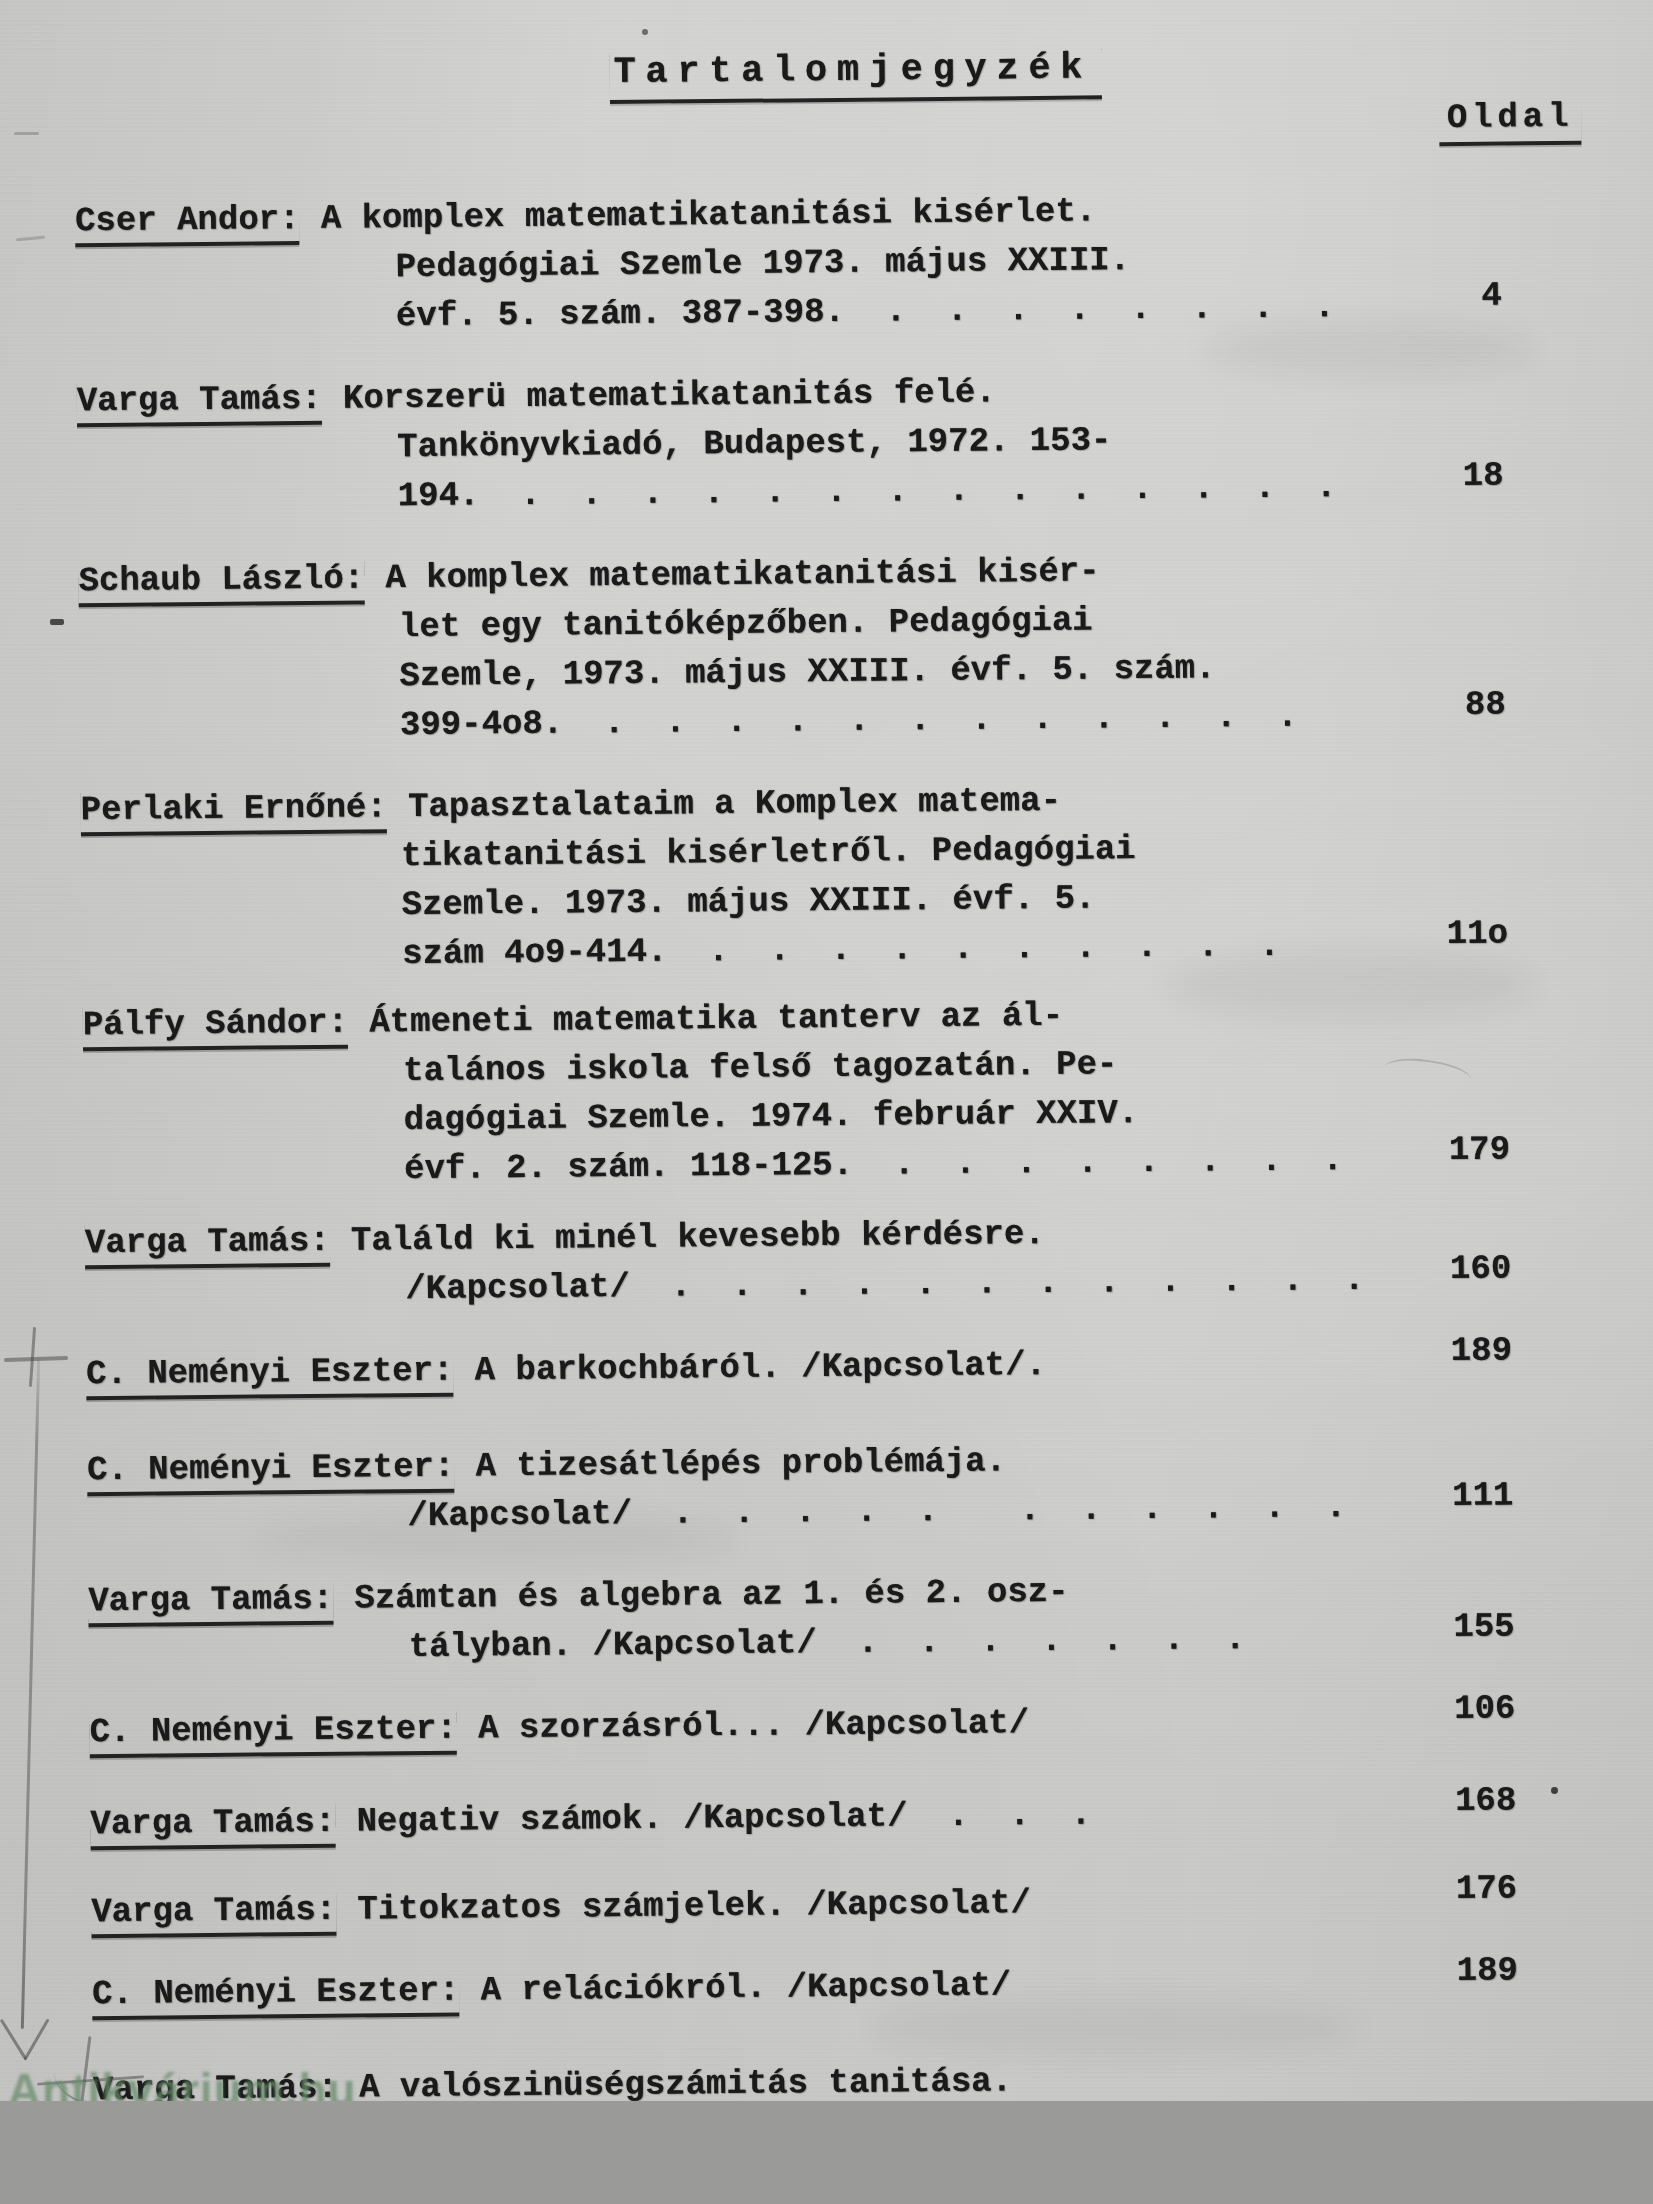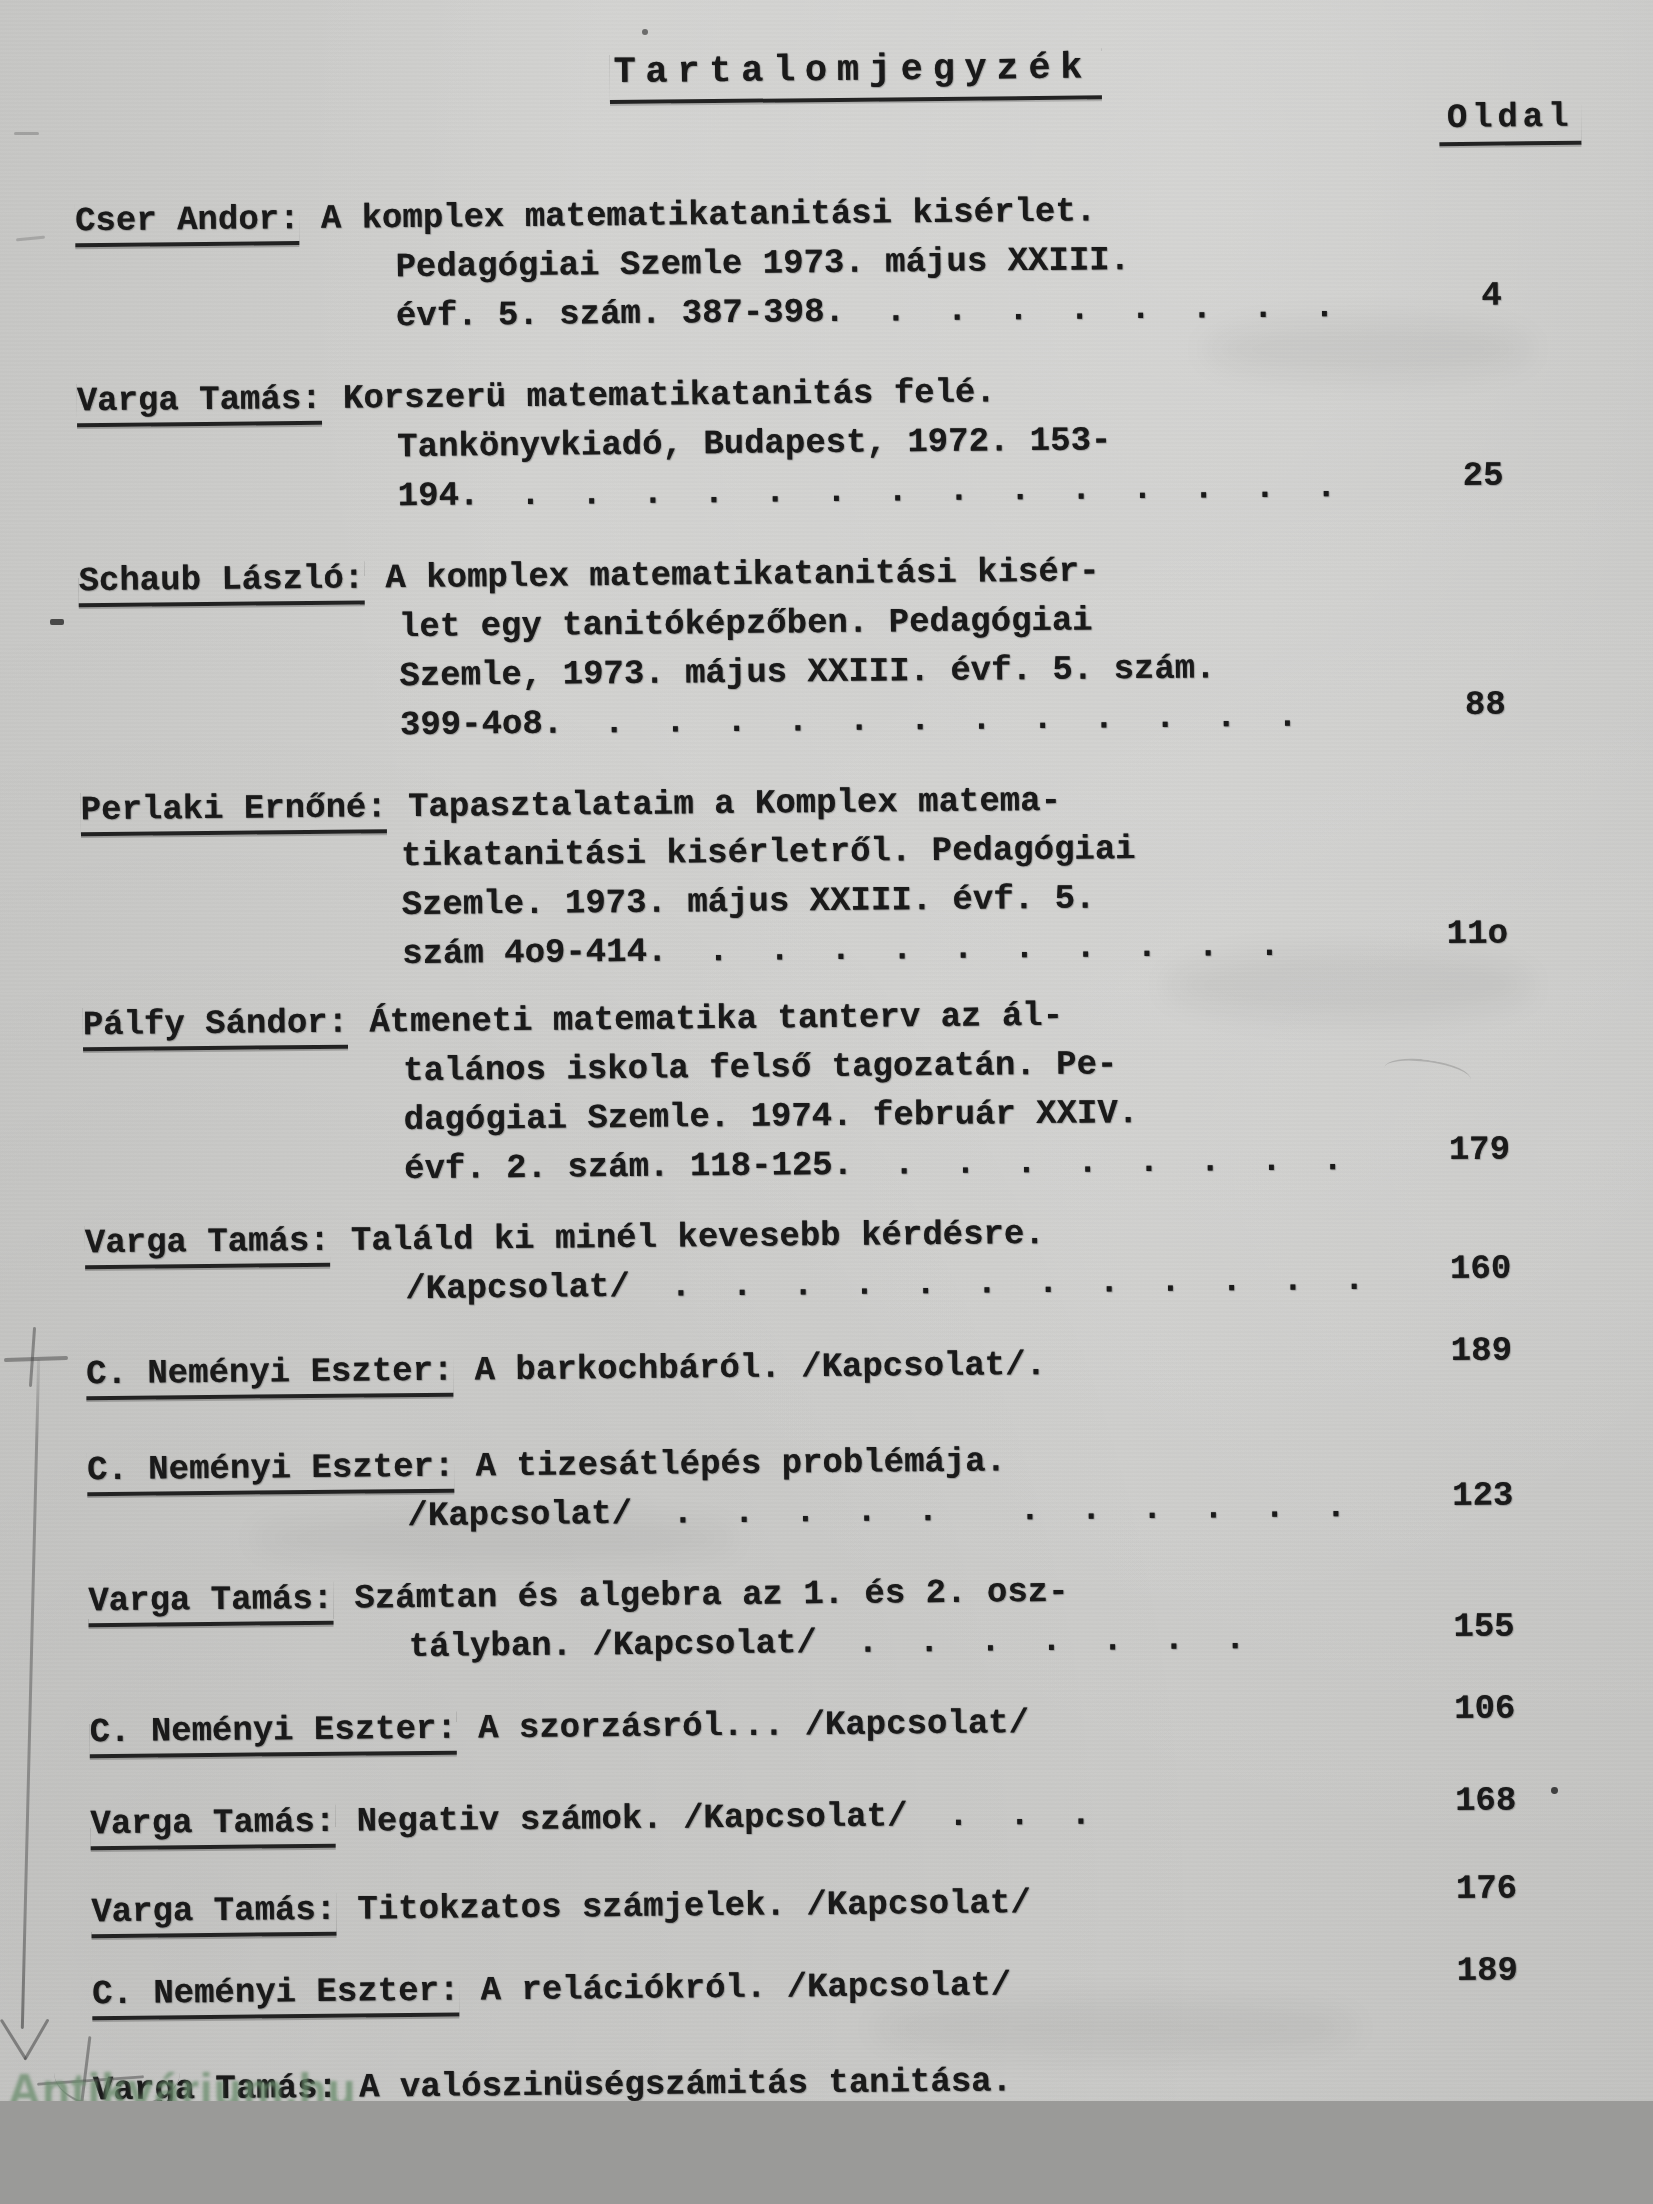--- a/index.html
+++ b/index.html
@@ -102,21 +102,21 @@
         <div class="first"><span class="author">Cser Andor:</span><span class="line-text">A komplex matematikatanitási kisérlet.</span></div>
         <div class="cont">Pedagógiai Szemle 1973. május XXIII.</div>
         <div class="cont">évf. 5. szám. 387-398.  .  .  .  .  .  .  .  .</div>
         <span class="page-num">4</span>
       </div>
 
       <div class="entry">
         <div class="first"><span class="author">Varga Tamás:</span><span class="line-text">Korszerü matematikatanitás felé.</span></div>
         <div class="cont">Tankönyvkiadó, Budapest, 1972. 153-</div>
         <div class="cont">194.  .  .  .  .  .  .  .  .  .  .  .  .  .  .</div>
-        <span class="page-num">25</span>
+        <span class="page-num">18</span>
       </div>
 
       <div class="entry">
         <div class="first"><span class="author">Schaub László:</span><span class="line-text">A komplex matematikatanitási kisér-</span></div>
         <div class="cont">let egy tanitóképzőben. Pedagógiai</div>
         <div class="cont">Szemle, 1973. május XXIII. évf. 5. szám.</div>
         <div class="cont">399-4o8.  .  .  .  .  .  .  .  .  .  .  .  .</div>
         <span class="page-num">88</span>
       </div>
 
@@ -143,21 +143,21 @@
       </div>
 
       <div class="entry m48">
         <div class="first"><span class="author">C. Neményi Eszter:</span><span class="line-text">A barkochbáról. /Kapcsolat/.</span></div>
         <span class="page-num">189</span>
       </div>
 
       <div class="entry">
         <div class="first"><span class="author">C. Neményi Eszter:</span><span class="line-text">A tizesátlépés problémája.</span></div>
         <div class="cont">/Kapcsolat/  .  .  .  .  .    .  .  .  .  .  .</div>
-        <span class="page-num">123</span>
+        <span class="page-num">111</span>
       </div>
 
       <div class="entry">
         <div class="first"><span class="author">Varga Tamás:</span><span class="line-text">Számtan és algebra az 1. és 2. osz-</span></div>
         <div class="cont">tályban. /Kapcsolat/  .  .  .  .  .  .  .</div>
         <span class="page-num">155</span>
       </div>
 
       <div class="entry m44">
         <div class="first"><span class="author">C. Neményi Eszter:</span><span class="line-text">A szorzásról... /Kapcsolat/</span></div>

